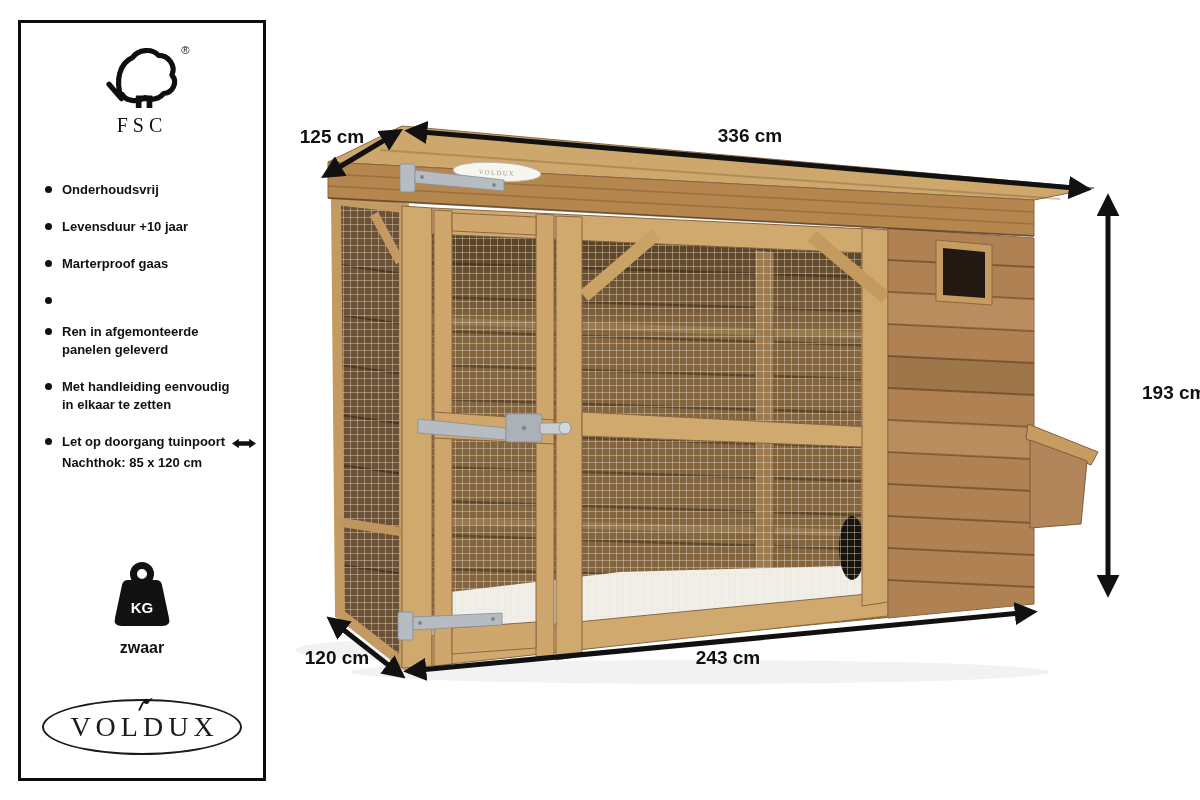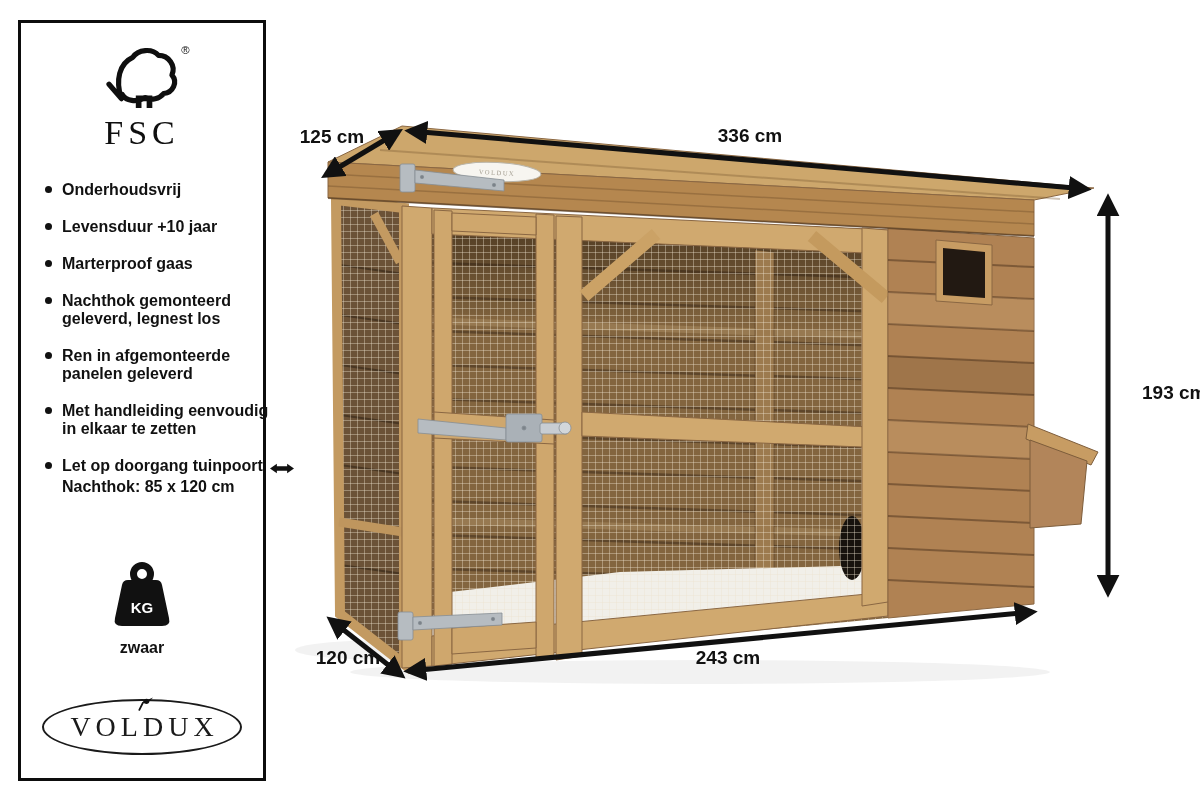--- a/index.html
+++ b/index.html
@@ -2,26 +2,26 @@
 <html><head>
 <meta charset="utf-8">
 <style>
   html,body{margin:0;padding:0;background:#fff;}
   .page{position:relative;width:1200px;height:800px;background:#ffffff;overflow:hidden;
         font-family:"Liberation Sans",sans-serif;color:#111;}
   
   .sidebar{position:absolute;left:18px;top:20px;width:248px;height:761px;
            border:3px solid #0d0d0d;background:#fff;box-sizing:border-box;}
   .fsc-block{position:absolute;top:20px;left:0;width:100%;text-align:center;}
-  .fsc-name{font-family:"Liberation Serif",serif;font-size:34px;letter-spacing:5px;
+  .fsc-name{font-family:"Liberation Serif",serif;font-size:20px;letter-spacing:5px;
             color:#0f0f0f;margin-top:1px;}
   .features{position:absolute;top:158px;left:24px;width:206px;}
   .feat{display:flex;margin-bottom:19px;}
   .dot{width:7px;height:7px;border-radius:50%;background:#111;margin:5px 10px 0 0;flex:none;}
-  .ftxt{font-size:16px;font-weight:700;line-height:18px;color:#111;}
+  .ftxt{font-size:13px;font-weight:700;line-height:18px;color:#111;}
   .l1{white-space:nowrap;}
   .inl-icon{display:inline-block;vertical-align:-3px;margin-left:7px;}
   .weight-block{position:absolute;top:538px;left:0;width:100%;text-align:center;}
   .zwaar{font-size:16px;font-weight:700;margin-top:-2px;}
   .brand{position:absolute;top:676px;left:50%;transform:translateX(-50%);
          width:200px;height:56px;border:2.5px solid #1a1a1a;border-radius:50%;
          display:flex;align-items:center;justify-content:center;box-sizing:border-box;}
   .brand-name{font-family:"Liberation Serif",serif;font-size:28px;letter-spacing:5px;
               padding-left:5px;color:#1a1a1a;}
   .bird{position:absolute;top:-6px;left:88px;}
@@ -61,24 +61,20 @@
           </div>
       </div>
       <div class="feat">
         <span class="dot"></span>
         <div class="ftxt">
             <div class="l1">Marterproof gaas</div>
           </div>
       </div>
       <div class="feat">
         <span class="dot"></span>
-        <div class="ftxt">
-          <div class="l1">Nachthok gemonteerd</div>
-          <div class="l2">geleverd, legnest los</div>
-        </div>
       </div>
       <div class="feat">
         <span class="dot"></span>
         <div class="ftxt">
           <div class="l1">Ren in afgemonteerde</div>
           <div class="l2">panelen geleverd</div>
         </div>
       </div>
       <div class="feat">
         <span class="dot"></span>
@@ -249,15 +245,15 @@
       <line x1="1108" y1="199" x2="1108" y2="592" marker-start="url(#ah)" marker-end="url(#ah)"></line>
       <line x1="409" y1="671" x2="1032" y2="612" marker-start="url(#ah)" marker-end="url(#ah)"></line>
       <line x1="331" y1="620" x2="401" y2="675" marker-start="url(#ah)" marker-end="url(#ah)"></line>
     </g>
   </svg>
 
   <div class="dim-label" style="left:296px;top:126px;width:72px;">125 cm</div>
   <div class="dim-label" style="left:687px;top:125px;width:126px;">336 cm</div>
   <div class="dim-label dim-left" style="left:1118px;top:382px;width:80px;">193 cm</div>
   <div class="dim-label" style="left:667px;top:647px;width:122px;">243 cm</div>
-  <div class="dim-label" style="left:301px;top:647px;width:72px;margin-left:11px;">120 cm</div>
+  <div class="dim-label" style="left:301px;top:647px;width:72px;">120 cm</div>
 
 </div>
 
 </body></html>

